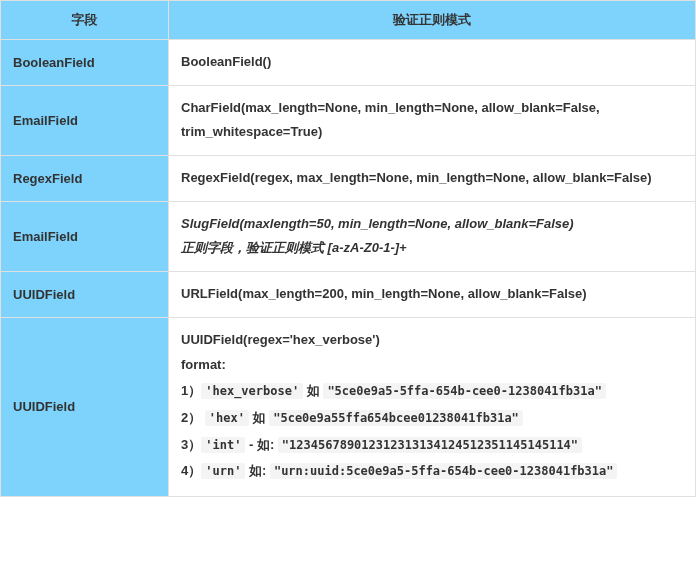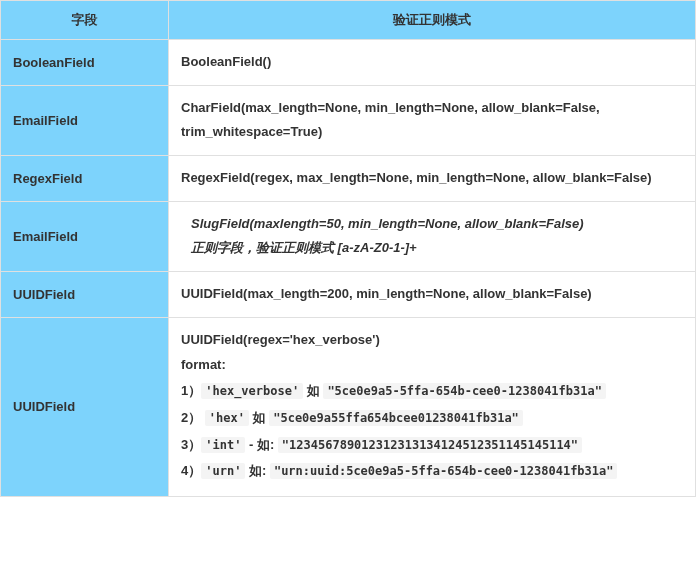--- a/index.html
+++ b/index.html
@@ -33,21 +33,21 @@
   col.c1 { width: 168px; }
   col.c2 { width: auto; }
   td.field-name {
     background: #7dd3fc;
     font-weight: bold;
   }
   td.construct {
     background: #fff;
     line-height: 1.9;
   }
-  .italic { font-style: italic; margin-left: 10px; }
+  .italic { font-style: italic; }
   code.mono {
     font-family: Consolas, Menlo, monospace;
     font-size: 12px;
     background: #f4f4f4;
     padding: 1px 4px;
     border-radius: 2px;
   }
   .fmt-line { margin: 2px 0; }
 </style>
 </head>
@@ -79,21 +79,21 @@
       </tr>
       <tr>
         <td class="field-name">EmailField</td>
         <td class="construct">
           <div class="italic">SlugField(maxlength=50, min_length=None, allow_blank=False)</div>
           <div class="italic">正则字段，验证正则模式 [a-zA-Z0-1-]+</div>
         </td>
       </tr>
       <tr>
         <td class="field-name">UUIDField</td>
-        <td class="construct">UUIDField(max_length=200, min_length=None, allow_blank=False)</td>
+        <td class="construct">URLField(max_length=200, min_length=None, allow_blank=False)</td>
       </tr>
       <tr>
         <td class="field-name">UUIDField</td>
         <td class="construct">
           <div>UUIDField(regex='hex_verbose')</div>
           <div>format:</div>
           <div class="fmt-line"><span>1）</span><code class="mono">'hex_verbose'</code><span> 如 </span><code class="mono">"5ce0e9a5-5ffa-654b-cee0-1238041fb31a"</code></div>
           <div class="fmt-line"><span>2） </span><code class="mono">'hex'</code><span> 如  </span><code class="mono">"5ce0e9a55ffa654bcee01238041fb31a"</code></div>
           <div class="fmt-line"><span>3）</span><code class="mono">'int'</code><span> - 如: </span><code class="mono">"123456789012312313134124512351145145114"</code></div>
           <div class="fmt-line"><span>4）</span><code class="mono">'urn'</code><span> 如: </span><code class="mono">"urn:uuid:5ce0e9a5-5ffa-654b-cee0-1238041fb31a"</code></div>

